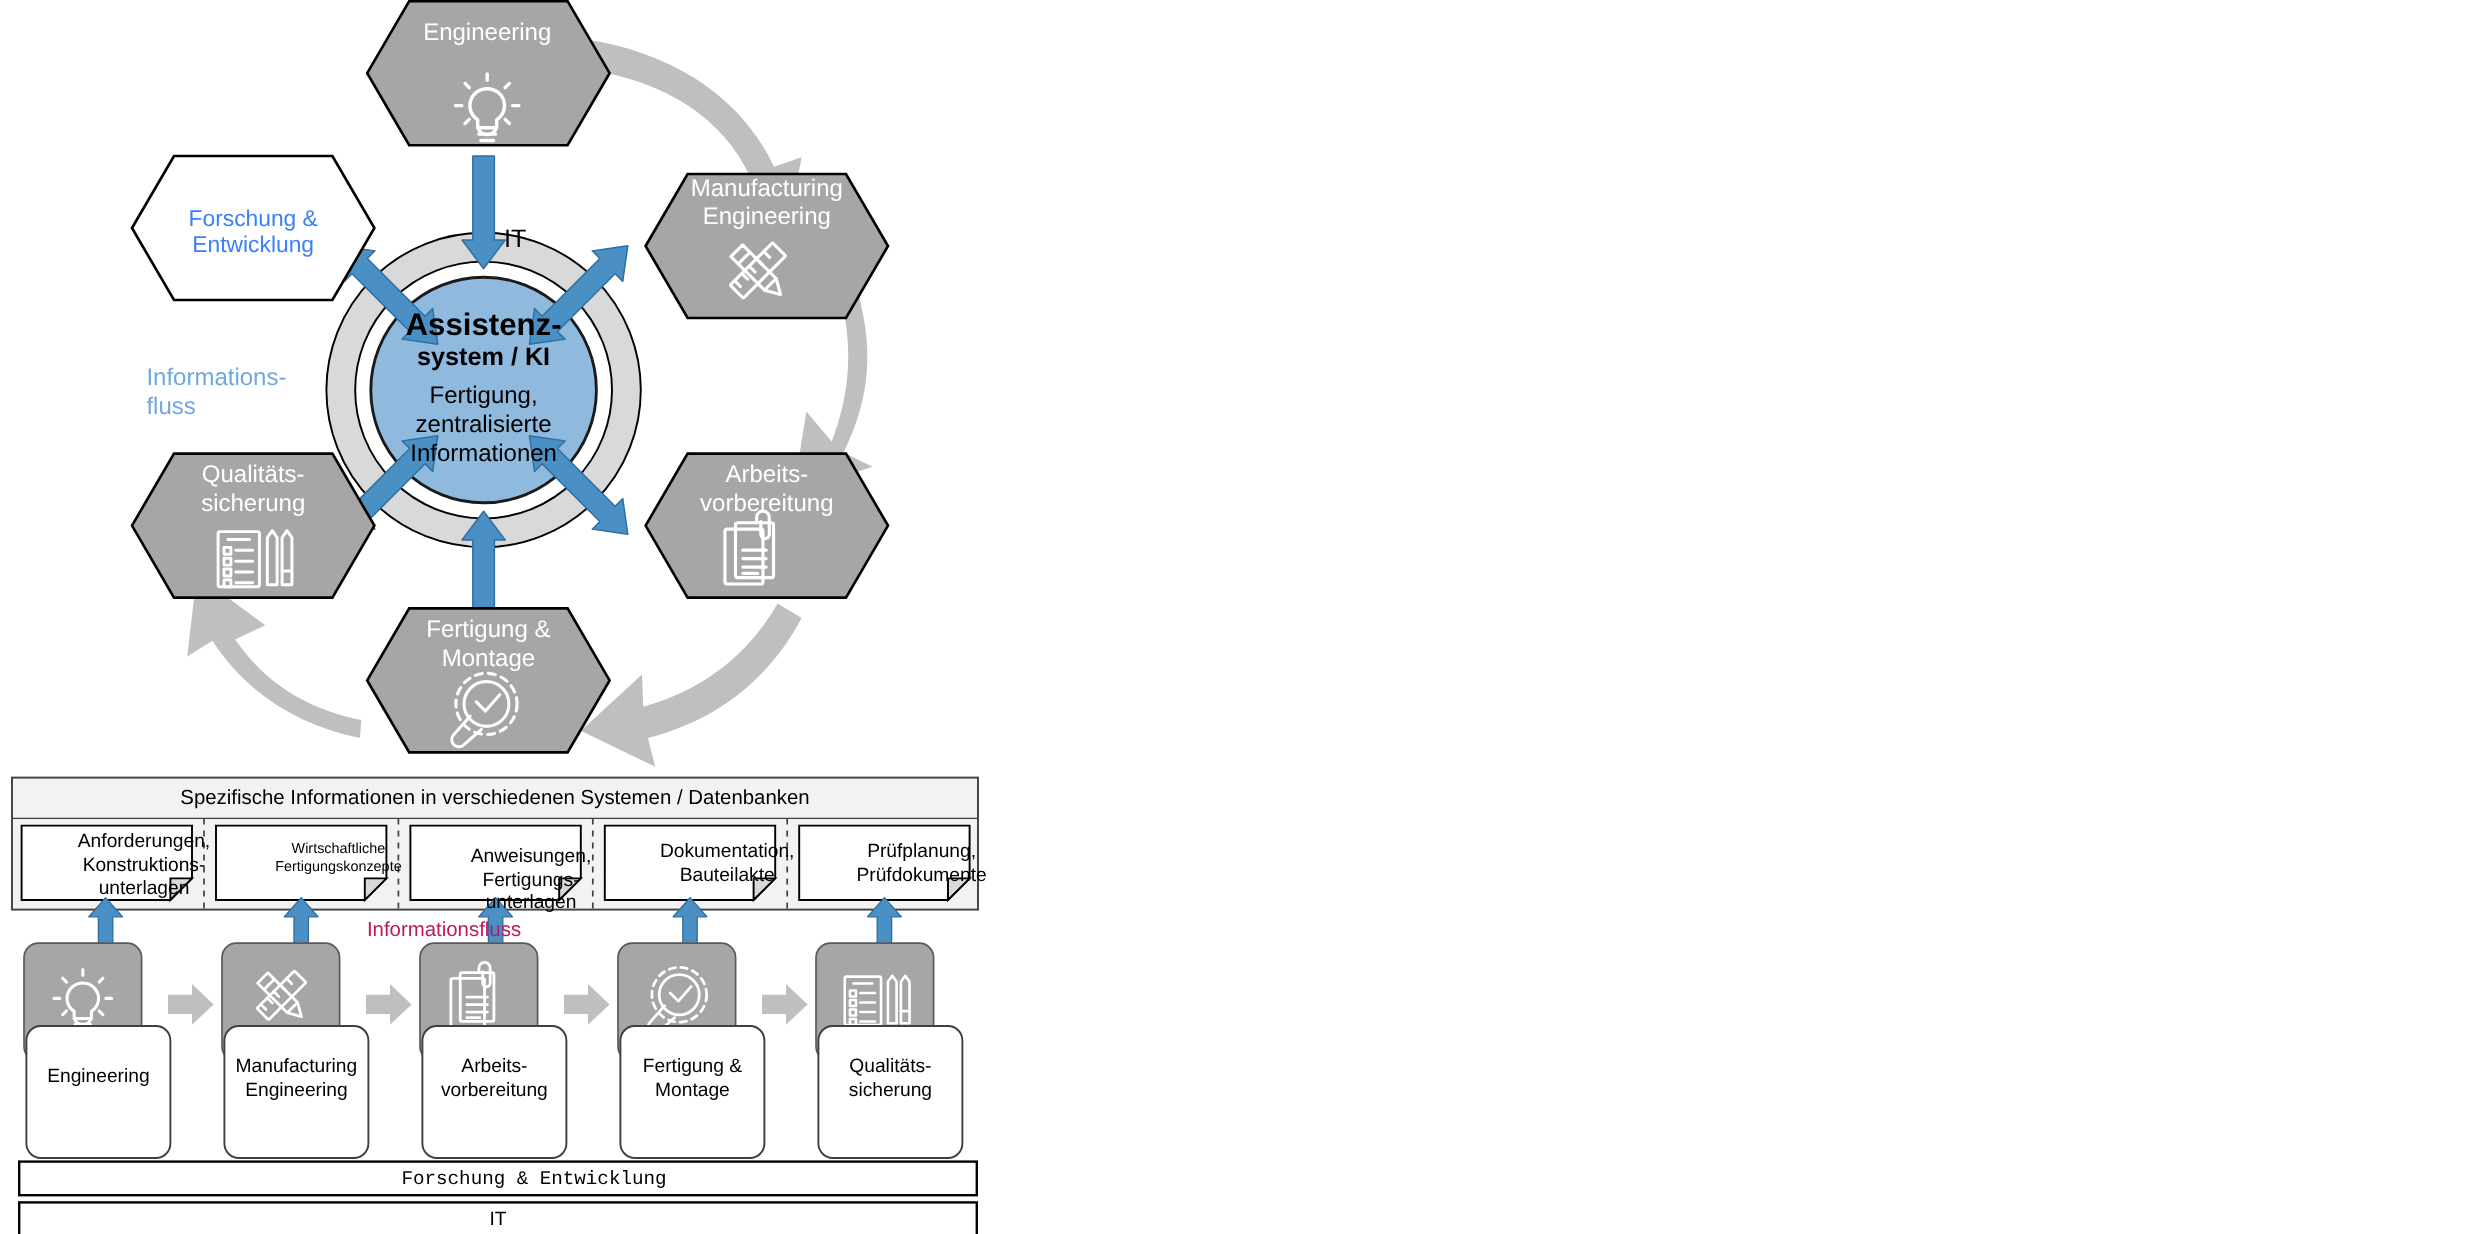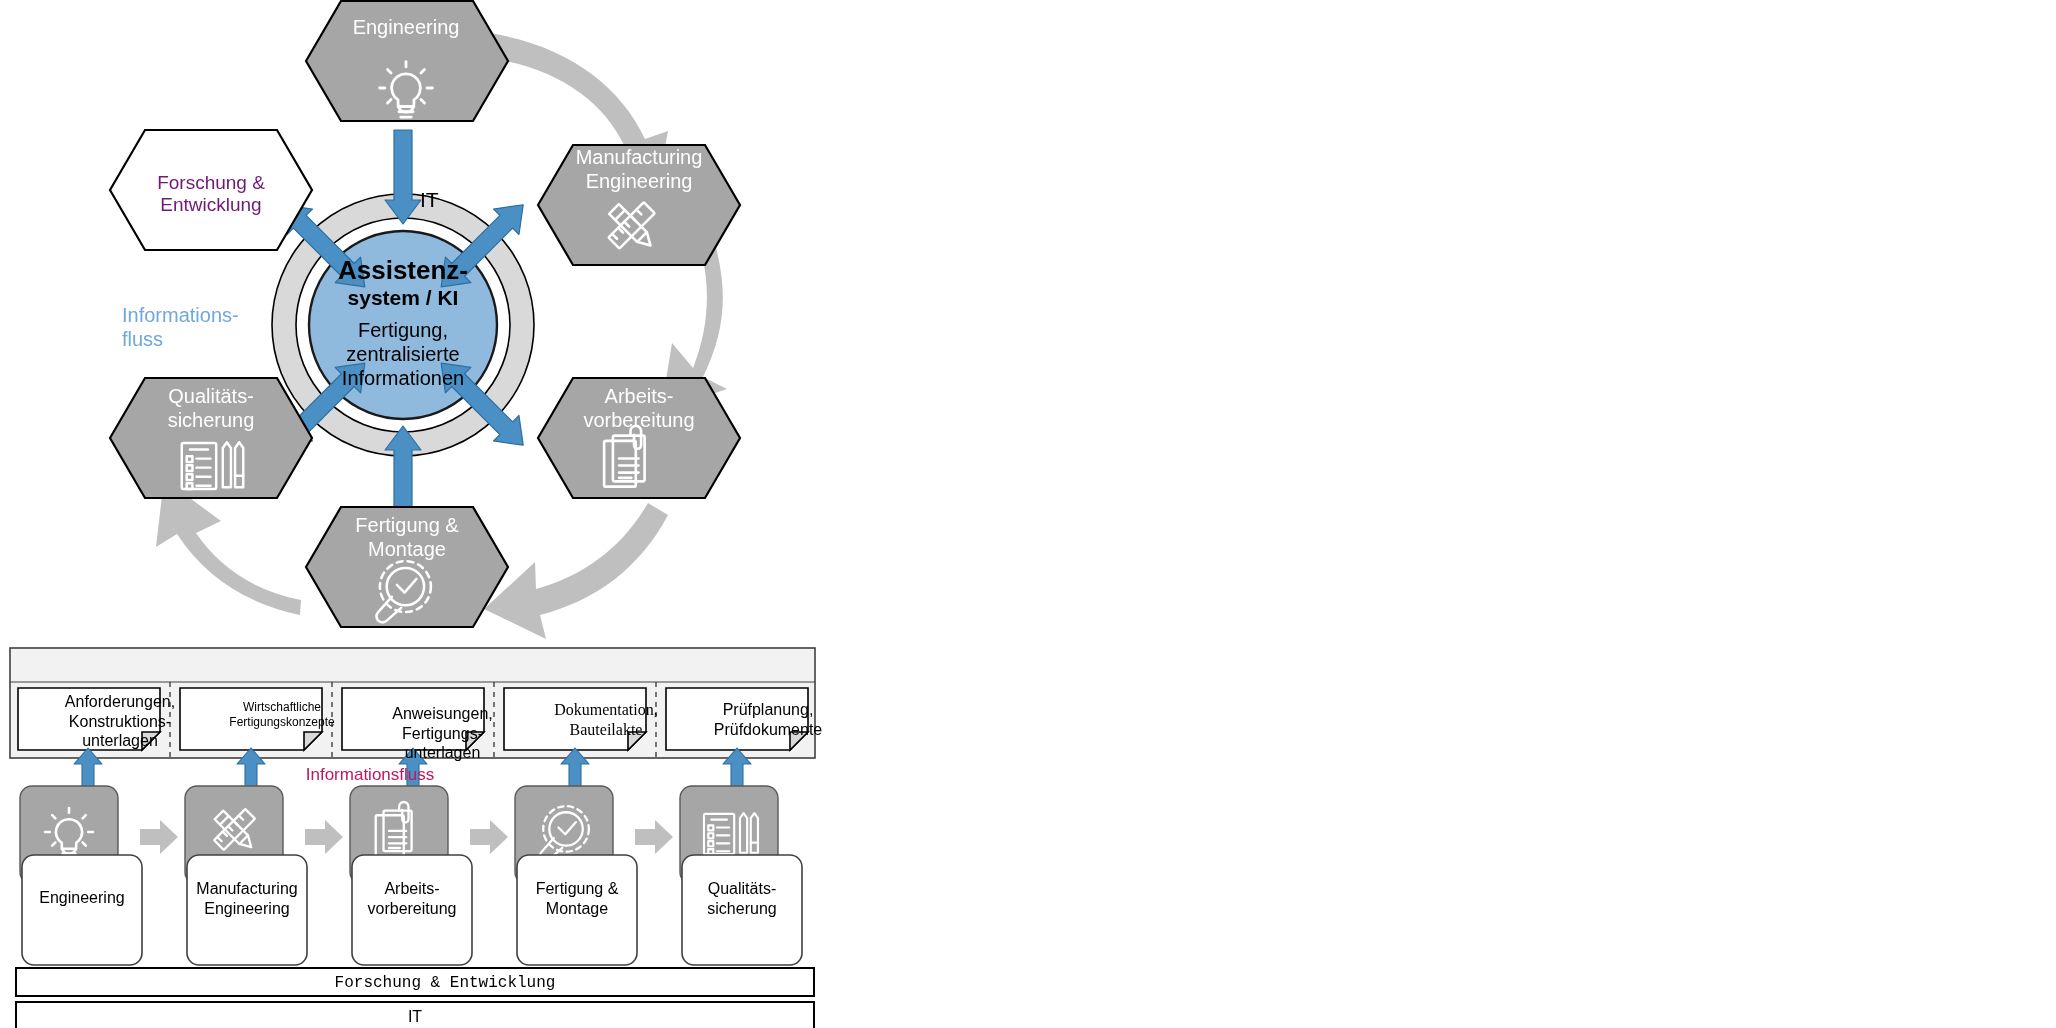--- a/index.html
+++ b/index.html
@@ -3,21 +3,21 @@
 <meta charset="utf-8">
 <style>
   html,body{margin:0;padding:0;background:#ffffff;}
   body{width:2056px;height:1028px;font-family:"Liberation Sans","DejaVu Sans",sans-serif;color:#000;overflow:hidden;}
   #stage{position:relative;width:2056px;height:1028px;}
 
   svg.layer{position:absolute;left:0;top:0;width:2056px;height:1028px;overflow:visible;}
 
   .hexlabel{position:absolute;text-align:center;line-height:1.18;pointer-events:none;}
   .hexlabel.white{color:#ffffff;}
-  .hexlabel.black{color:#701a75;}
+  .hexlabel.black{color:#3b82f6;}
 
   .txt{position:absolute;line-height:1.2;}
   .center-title{font-weight:bold;}
   .infoflow{color:#6fa8dc;}
   .infoflow2{color:#be185d;}
 
   .docbox-label{position:absolute;text-align:center;line-height:1.22;padding-left:31px;}
   .bandtitle{position:absolute;text-align:center;}
   .proc-label{position:absolute;text-align:center;line-height:1.25;}
   .barlabel{position:absolute;text-align:center;}
@@ -322,36 +322,37 @@
     <div style="font-size:20px;margin-top:9px;">Fertigung,</div>
     <div style="font-size:20px;">zentralisierte</div>
     <div style="font-size:20px;">Informationen</div>
   </div>
 
   <div class="txt infoflow" style="left:122px;top:303px;width:170px;font-size:20px;text-align:left;">
     <div>Informations-</div>
     <div>fluss</div>
   </div>
 
+  <div class="bandtitle" style="left:10px;top:655px;width:805px;font-size:17px;">Spezifische Informationen in verschiedenen Systemen / Datenbanken</div>
 
   <div class="docbox-label" style="left:18px;top:692px;width:142px;font-size:16px;">
     <div>Anforderungen,</div>
     <div>Konstruktions-</div>
     <div>unterlagen</div>
   </div>
   <div class="docbox-label" style="left:178px;top:700px;width:146px;font-size:12px;">
     <div>Wirtschaftliche</div>
     <div>Fertigungskonzepte</div>
   </div>
   <div class="docbox-label" style="left:350px;top:692px;width:123px;font-size:16px;margin-top:12px;">
     <div>Anweisungen,</div>
     <div>Fertigungs-</div>
     <div>unterlagen</div>
   </div>
-  <div class="docbox-label" style="left:504px;top:700px;width:142px;font-size:16px;font-family:Liberation Serif, serif;">
+  <div class="docbox-label" style="left:504px;top:700px;width:142px;font-size:16px;">
     <div>Dokumentation,</div>
     <div>Bauteilakte</div>
   </div>
   <div class="docbox-label" style="left:666px;top:700px;width:142px;font-size:16px;">
     <div>Prüfplanung,</div>
     <div>Prüfdokumente</div>
   </div>
 
   <div class="txt infoflow2" style="left:275px;top:765px;width:190px;font-size:17px;text-align:center;">Informationsfluss</div>
 

